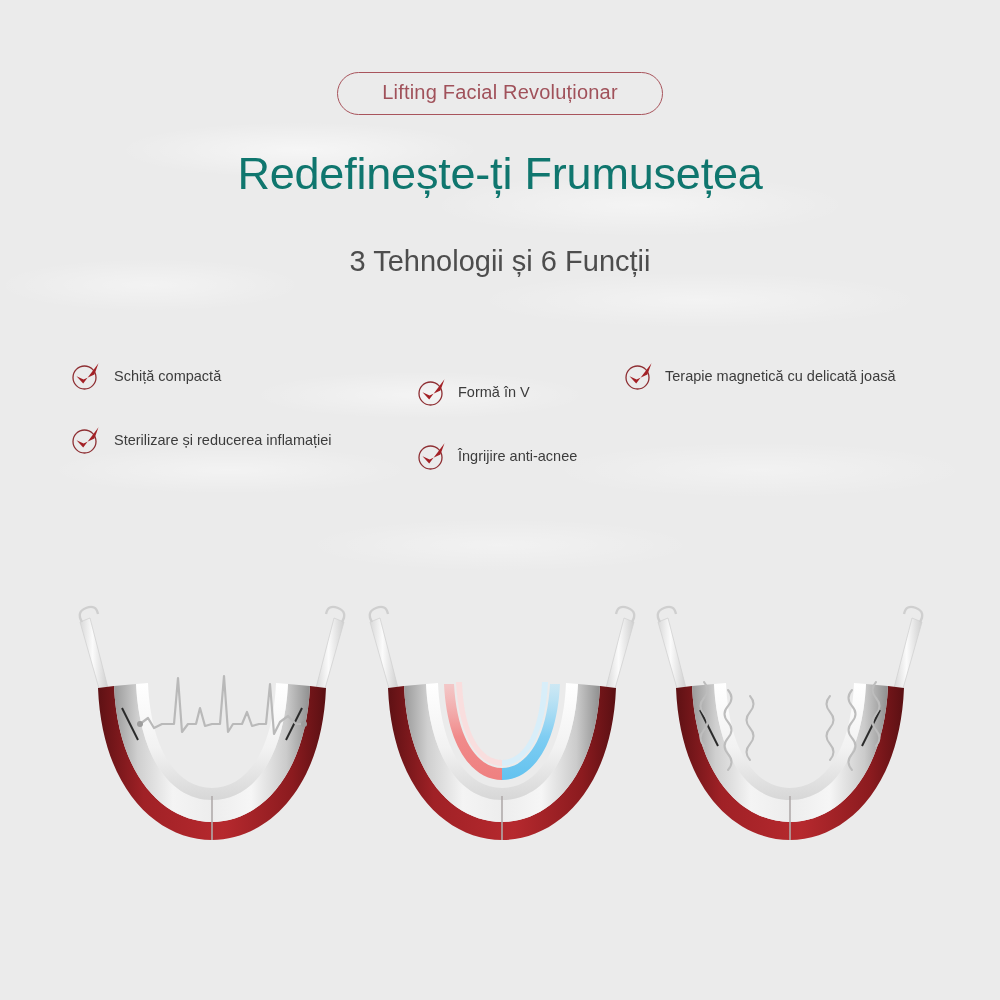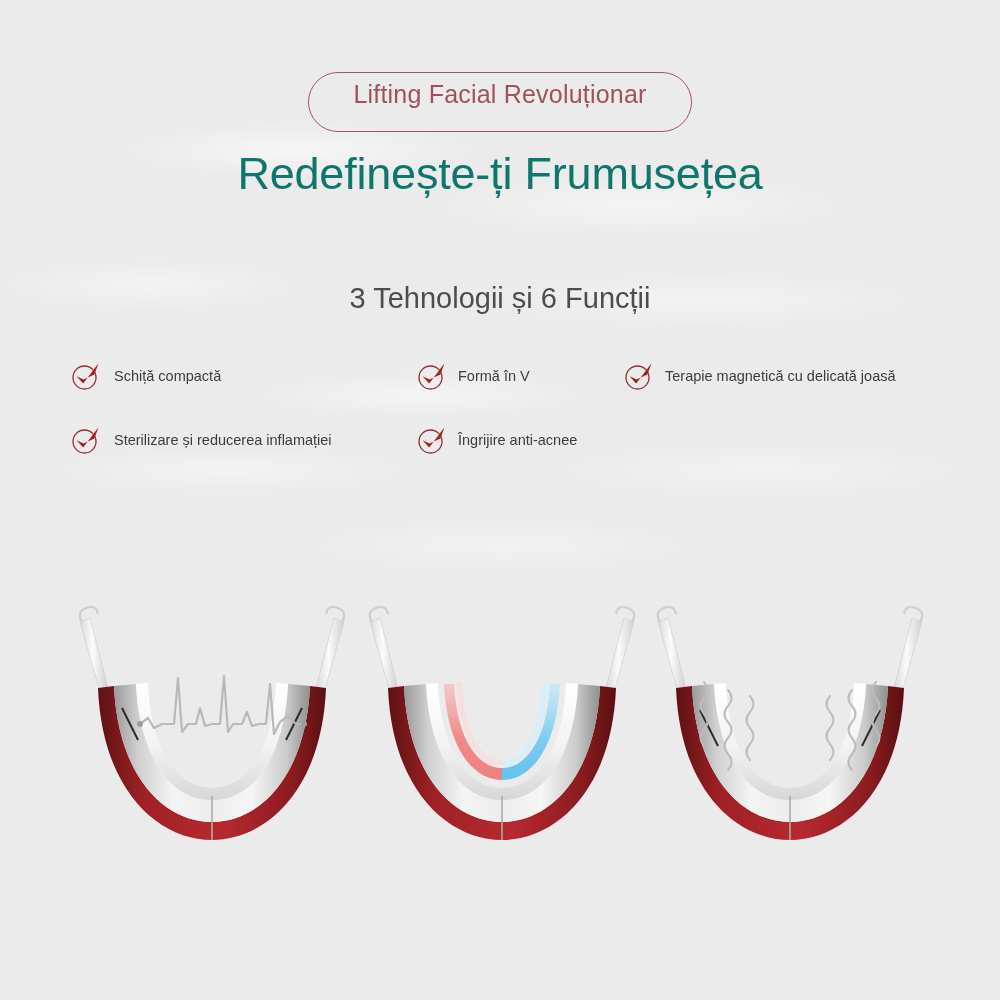--- a/index.html
+++ b/index.html
@@ -45,23 +45,23 @@
     top: 72px;
     left: 0;
     width: 1000px;
     display: flex;
     justify-content: center;
   }
 
   .badge {
     border: 1px solid #a8545c;
     border-radius: 999px;
-    padding: 9px 44px 24px;
+    padding: 9px 44px 12px;
     color: #a0515a;
-    font-size: 25px;
+    font-size: 20px;
     letter-spacing: 0.2px;
     line-height: 1;
     white-space: nowrap;
     background: transparent;
   }
 
   .headline {
     position: absolute;
     top: 148px;
     left: 0;
@@ -77,21 +77,20 @@
   .subhead {
     position: absolute;
     top: 244px;
     left: 0;
     width: 1000px;
     text-align: center;
     color: #4d4d4d;
     font-size: 29px;
     font-weight: 400;
     line-height: 1.2;
-    margin-top: 37px;
   }
 
   
   .features {
     position: absolute;
     top: 360px;
     left: 0;
     width: 1000px;
     height: 130px;
   }
@@ -112,21 +111,21 @@
 
   .check-icon {
     width: 32px;
     height: 32px;
     flex: 0 0 32px;
     display: block;
   }
 
   
   .col-a { left: 70px; gap: 12px; }
-  .col-b { left: 416px; }
+  .col-b { left: 416px; margin-top: 16px; }
   .col-c { left: 623px; }
   .row-1 { top: 0px; }
   .row-2 { top: 64px; }
 
   
   .devices {
     position: absolute;
     top: 600px;
     left: 0;
     width: 1000px;

